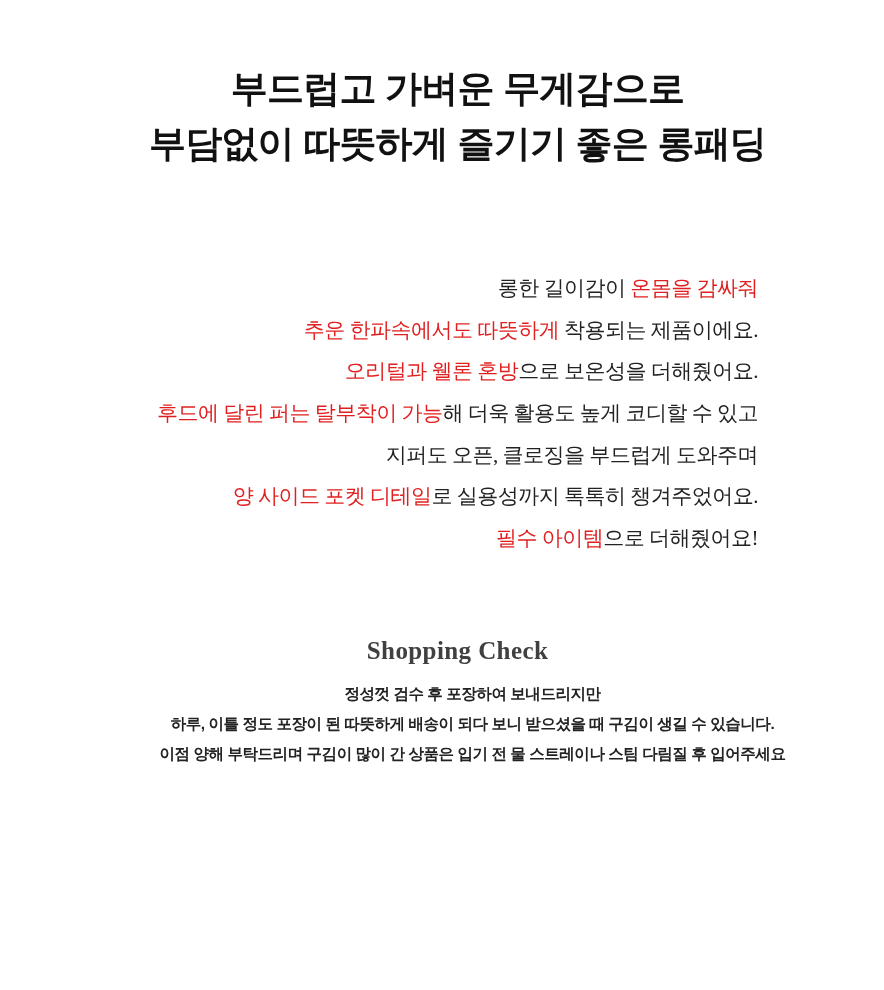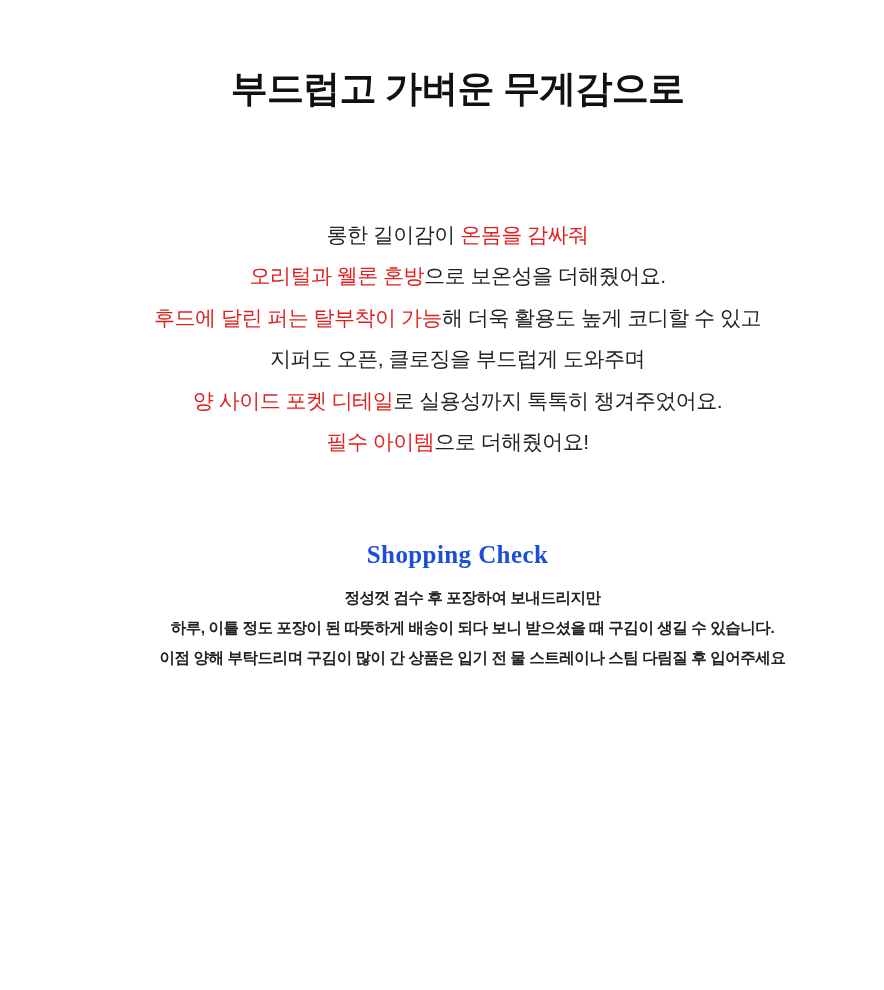--- a/index.html
+++ b/index.html
@@ -36,46 +36,47 @@
     color: #111111;
   }
   .headline .line {
     display: block;
     white-space: nowrap;
   }
 
   
   .desc {
     margin-top: 72px;
-    text-align: center;
+    text-align: right;
     font-size: 21px;
     line-height: 1.98;
     letter-spacing: -0.5px;
     color: #222222;
+    font-family: Liberation Serif, serif;
   }
   .desc .line {
     display: block;
     white-space: nowrap;
   }
   .hl {
     color: #e02020;
   }
 
   
   .shopping-check {
     margin-top: 78px;
     text-align: center;
     width: 100%;
   }
   .sc-title {
     font-family: "Liberation Serif", serif;
     font-weight: 700;
     font-size: 25px;
     letter-spacing: 0.4px;
-    color: #1d4ed8;
+    color: #404040;
   }
   .sc-body {
     margin-top: 14px;
     font-size: 15.5px;
     line-height: 1.92;
     letter-spacing: -0.45px;
     color: #222222;
     font-weight: 700;
   }
   .sc-body .line {
@@ -84,24 +85,26 @@
     margin-left: 30px;
   }
 </style>
 </head>
 <body>
 
 <div class="page">
 
   <h1 class="headline">
     <span class="line">부드럽고 가벼운 무게감으로</span>
+    <span class="line">부담없이 따뜻하게 즐기기 좋은 롱패딩</span>
   </h1>
 
   <div class="desc">
       <span class="line"><span>롱한 길이감이 </span><span class="hl">온몸을 감싸줘</span></span>
+      <span class="line"><span class="hl">추운 한파속에서도 따뜻하게</span><span> 착용되는 제품이에요.</span></span>
       <span class="line"><span class="hl">오리털과 웰론 혼방</span><span>으로 보온성을 더해줬어요.</span></span>
       <span class="line"><span class="hl">후드에 달린 퍼는 탈부착이 가능</span><span>해 더욱 활용도 높게 코디할 수 있고</span></span>
       <span class="line"><span>지퍼도 오픈, 클로징을 부드럽게 도와주며</span></span>
       <span class="line"><span class="hl">양 사이드 포켓 디테일</span><span>로 실용성까지 톡톡히 챙겨주었어요.</span></span>
       <span class="line"><span class="hl">필수 아이템</span><span>으로 더해줬어요!</span></span>
     </div>
 
   <div class="shopping-check">
     <div class="sc-title">Shopping Check</div>
     <div class="sc-body">

